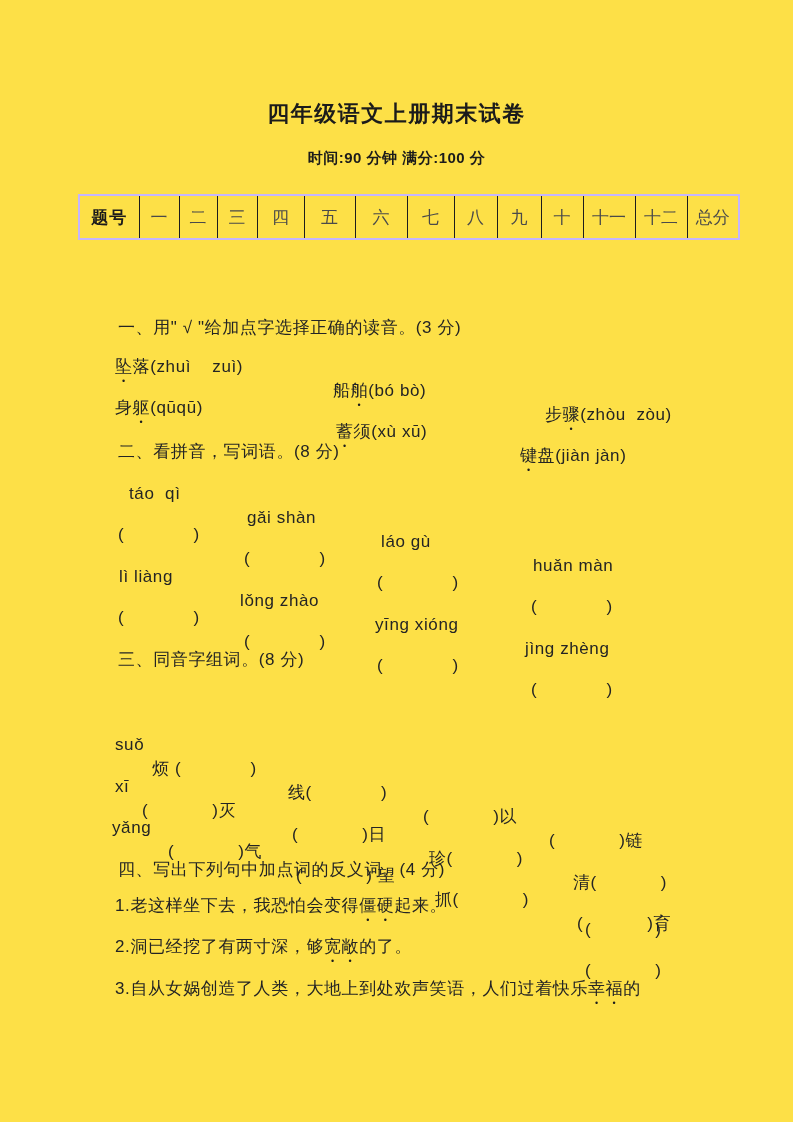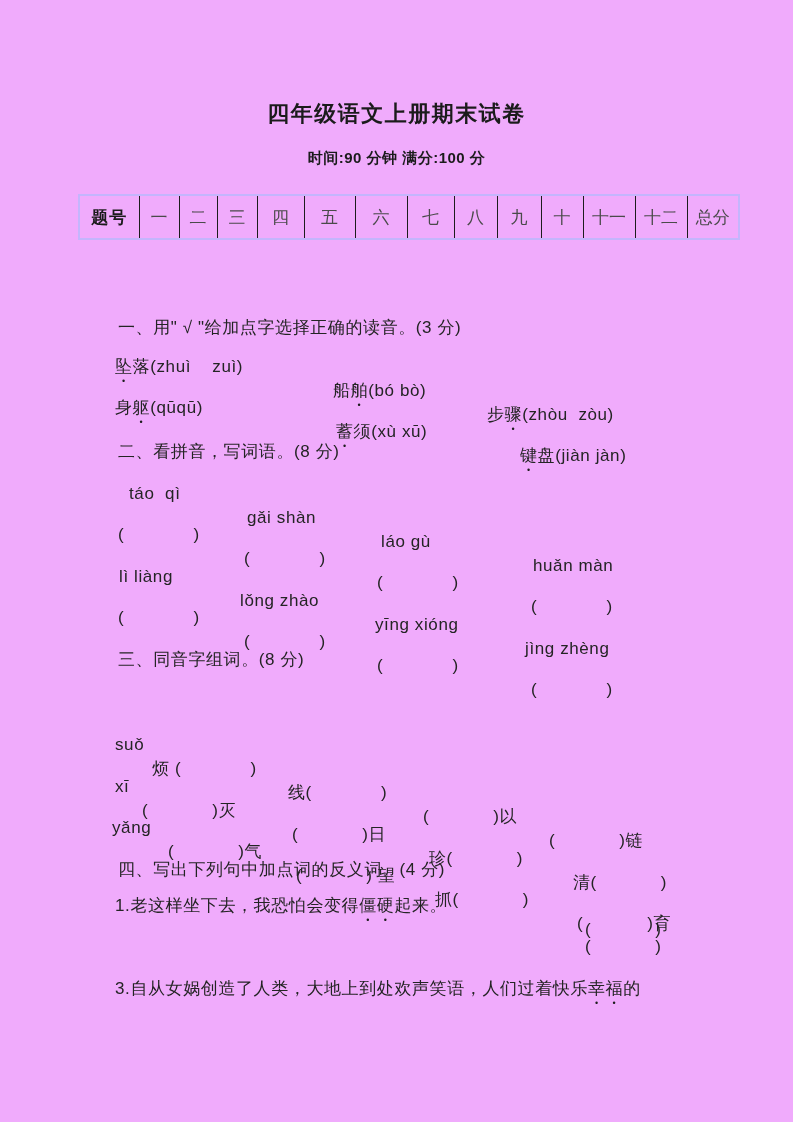--- a/index.html
+++ b/index.html
@@ -1,20 +1,20 @@
 <!DOCTYPE html>
 <html lang="zh"><head>
 <meta charset="utf-8">
 <title>四年级语文上册期末试卷</title>
 <style>
   html,body{margin:0;padding:0;background:#ffffff;}
   .page{
     position:relative;
     width:793px;height:1122px;
-    background:#f0abfc;
+    background:#fde047;
     font-family:"Liberation Sans","DejaVu Sans",sans-serif;
     color:#242424;
     overflow:hidden;
   }
   .title{
     position:absolute;top:99px;left:0;width:100%;
     text-align:center;font-size:22px;font-weight:700;letter-spacing:1.5px;color:#1b1b1b;
   }
   .subtitle{
     position:absolute;top:149px;left:0;width:100%;
@@ -91,21 +91,21 @@
     </tr>
   </tbody>
     </table>
 
   <div class="line" style="top:292px">
     <span class="abs" style="left:118px">一、用" √ "给加点字选择正确的读音。(3 分)</span>
   </div>
   <div class="line" style="top:331px">
     <span class="abs" style="left:115px"><span></span><span class="emdot">坠</span><span>落(zhuì    zuì)</span></span>
     <span class="abs" style="left:333px"><span>船</span><span class="emdot">舶</span><span>(bó bò)</span></span>
-    <span class="abs" style="left:487px"><span>步</span><span class="emdot">骤</span><span>(zhòu  zòu)</span></span>
+    <span class="abs" style="left:545px"><span>步</span><span class="emdot">骤</span><span>(zhòu  zòu)</span></span>
   </div>
   <div class="line" style="top:372px">
     <span class="abs" style="left:115px"><span>身</span><span class="emdot">躯</span><span>(qūqū)</span></span>
     <span class="abs" style="left:336px"><span></span><span class="emdot">蓄</span><span>须(xù xū)</span></span>
     <span class="abs" style="left:520px"><span></span><span class="emdot">键</span><span>盘(jiàn jàn)</span></span>
   </div>
 
   <div class="line" style="top:416px">
     <span class="abs" style="left:118px">二、看拼音，写词语。(8 分)</span>
   </div>
@@ -160,19 +160,20 @@
   </div>
 
   <div class="line" style="top:834px">
     <span class="abs" style="left:118px">四、写出下列句中加点词的反义词。(4 分)</span>
   </div>
   <div class="line" style="top:870px">
     <span class="abs" style="left:115px"><span>1.老这样坐下去，我恐怕会变得</span><span class="emdot">僵硬</span><span>起来。</span></span>
     <span class="abs" style="left:585px">(            )</span>
   </div>
   <div class="line" style="top:911px">
+    <span class="abs" style="left:115px"><span>2.洞已经挖了有两寸深，够</span><span class="emdot">宽敞</span><span>的了。</span></span>
     <span class="abs" style="left:585px">(            )</span>
   </div>
   <div class="line" style="top:953px">
     <span class="abs" style="left:115px"><span>3.自从女娲创造了人类，大地上到处欢声笑语，人们过着快乐</span><span class="emdot">幸福</span><span>的</span></span>
   </div>
 
 </div>
 
 </body></html>

